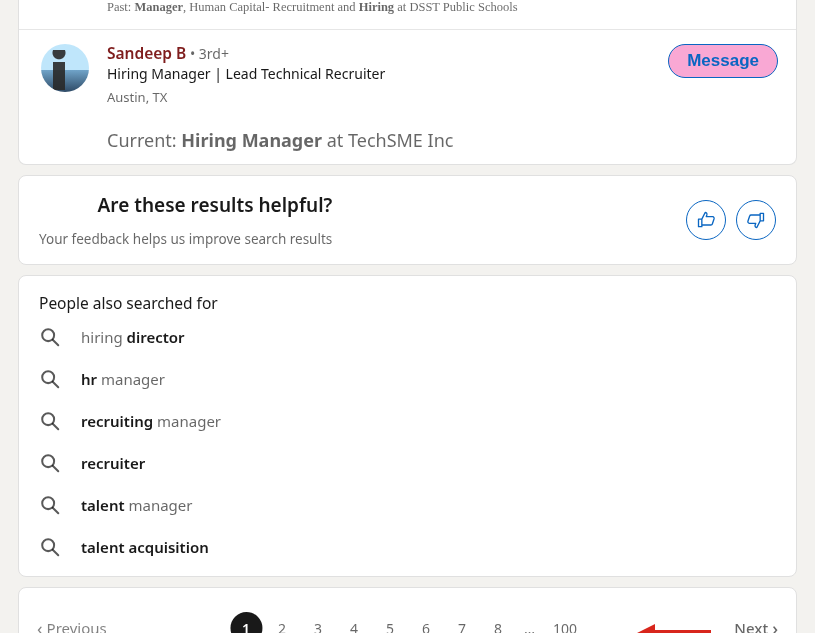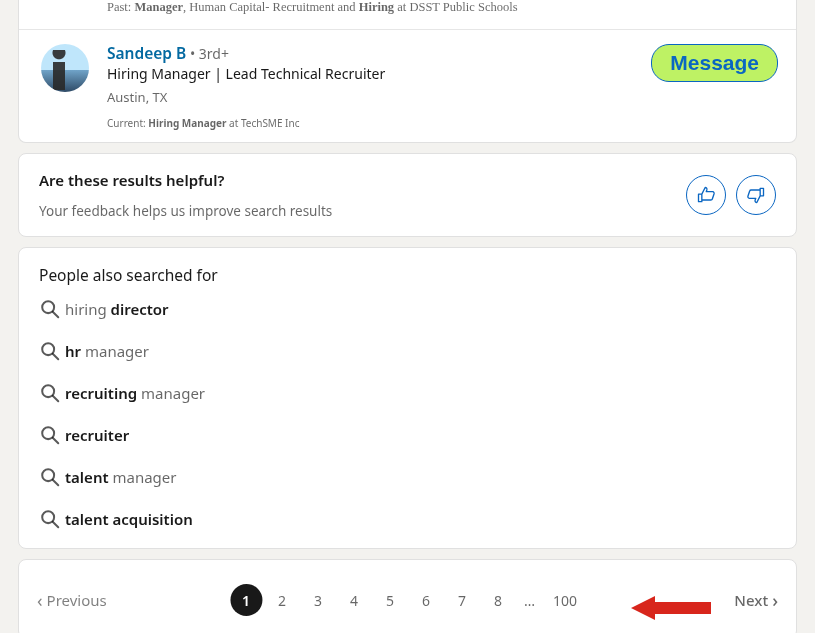--- a/index.html
+++ b/index.html
@@ -36,48 +36,48 @@
     content:""; position:absolute; left:8px; top:4px; width:20px; height:44px;
     background: radial-gradient(circle at 50% 20%, #2a2a2a 0 6px, transparent 7px),
                 linear-gradient(#2a2a2a,#2a2a2a);
     background-repeat:no-repeat;
     background-size: 14px 14px, 12px 28px;
     background-position: 3px 2px, 4px 14px;
     border-radius:6px;
     opacity:0.9;
   }
   .name-line { font-size: 15.5px; font-weight:600; color:#000;}
-  .name-link { color:#0369a1; }
+  .name-link { color:#7f1d1d; }
   .deg { font-weight:400; font-size:14px; color: rgba(0,0,0,0.6); }
   .headline { font-size: 14px; color: rgba(0,0,0,0.9); margin-top:0px;}
   .location { font-size: 13px; color: rgba(0,0,0,0.6); margin-top:5px;}
-  .current-line { font-size: 10px; color: rgba(0,0,0,0.6); margin-top:10px;}
+  .current-line { font-size: 18px; color: rgba(0,0,0,0.6); margin-top:22px;}
   .current-line strong { color: rgba(0,0,0,0.6); }
   .msg-btn {
     position:absolute; right:18px; top:14px;
-    border:1px solid #0a66c2; color:#0a66c2; background:#bef264;
-    border-radius: 18px; padding: 6px 18px; font-size:21px; font-weight:600;
+    border:1px solid #0a66c2; color:#0a66c2; background:#f9a8d4;
+    border-radius: 18px; padding: 6px 18px; font-size:17px; font-weight:600;
     cursor:pointer;
   }
 
   
   .feedback { padding: 16px 20px; display:flex; align-items:center; }
-  .fb-text .q { font-size:15px; font-weight:600; }
+  .fb-text .q { font-size:19px; font-weight:600;text-align:right; }
   .fb-text .sub { font-size:13.5px; color: rgba(0,0,0,0.6); margin-top:12px;}
   .fb-actions { margin-left:auto; display:flex; gap:10px;}
   .tbtn {
     width:40px; height:40px; border:1px solid #0a66c2; border-radius:50%;
     display:flex; align-items:center; justify-content:center; cursor:pointer; background:#fff;
   }
   .tbtn svg { width:20px; height:20px; }
 
   
   .related { padding: 16px 20px 8px 20px; }
   .related h3 { font-size:15.5px; font-weight:400; margin-bottom:2px;}
-  .rel-row { display:flex; align-items:center; gap:4px; padding:10px 0; color: rgba(0,0,0,0.6); cursor:pointer; font-size:15px;}
+  .rel-row { display:flex; align-items:center; gap:20px; padding:10px 0; color: rgba(0,0,0,0.6); cursor:pointer; font-size:15px;}
   .rel-row svg { width:22px; height:22px; flex:0 0 22px; }
   .rel-row strong { color: rgba(0,0,0,0.9); font-weight:600;}
 
   
   .pager { padding: 30px 18px 28px 18px; display:flex; align-items:center; position:relative;}
   .plink { color: rgba(0,0,0,0.5); font-size:15px; display:flex; align-items:center; gap:4px; cursor:default;}
   .plink.next{ color: rgba(0,0,0,0.6); margin-left:auto; cursor:pointer; font-weight:500;}
   .pages { position:absolute; left:50%; transform:translateX(-50%); display:flex; align-items:center; gap:4px;}
   .pnum { width:32px; height:32px; display:flex; align-items:center; justify-content:center; font-size:14px; color: rgba(0,0,0,0.6); cursor:pointer; border-radius:50%;}
   .pnum.wide{ width:40px;}

